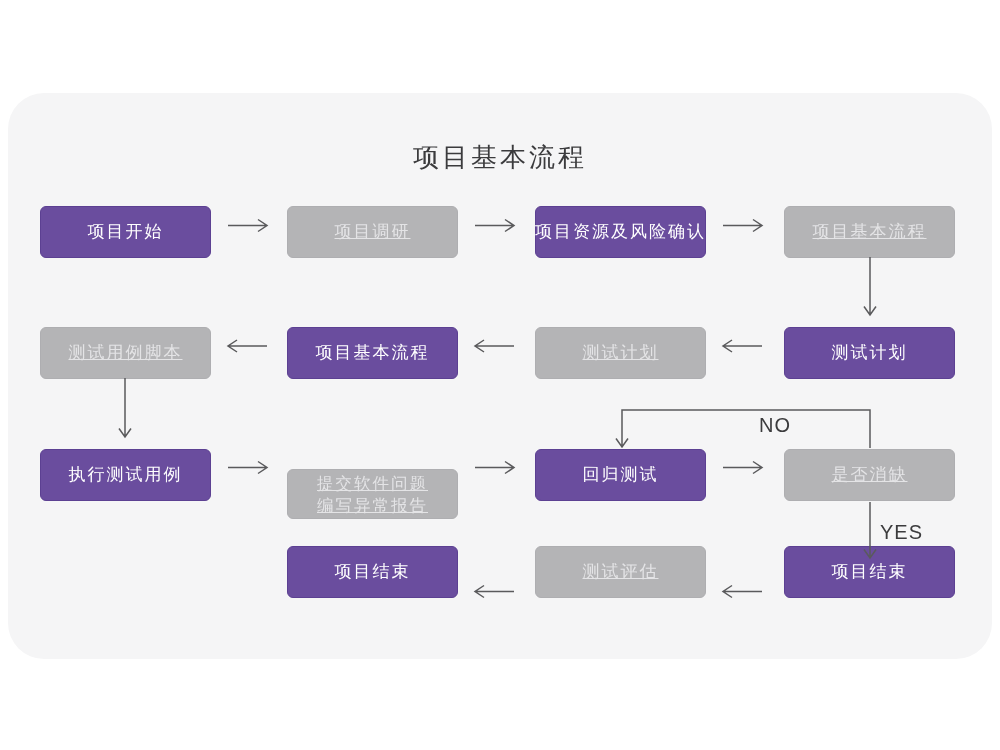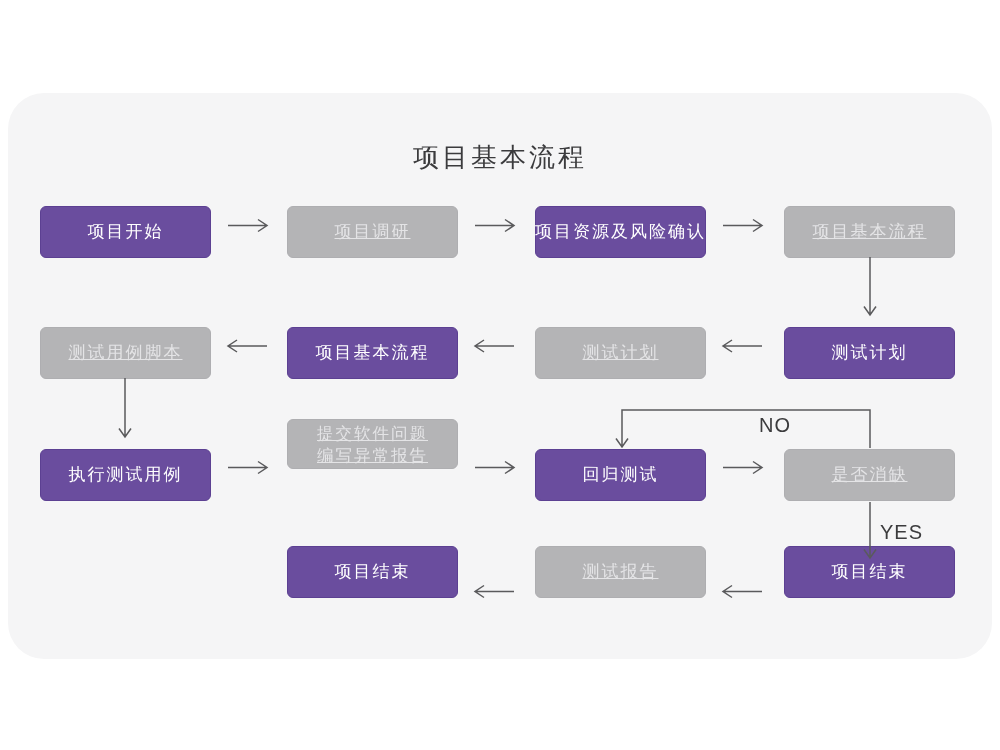--- a/index.html
+++ b/index.html
@@ -58,21 +58,21 @@
     color:var(--text-on-purple);
   }
   .node.gray{
     background:var(--node-gray);
     border:1px solid var(--gray-border);
     color:var(--text-on-gray);
     text-decoration:underline;
   }
   .c1{left:40px}.c2{left:287px}.c3{left:535px}.c4{left:784px}
   .r1{top:206px}.r2{top:327px}.r3{top:449px}.r4{top:546px}
-  .node.tall{top:419px;height:50px;font-size:16.5px;}
+  .node.tall{top:469px;height:50px;font-size:16.5px;}
   .edge-label{
     position:absolute;
     font-size:20px;
     letter-spacing:1px;
     color:var(--title-text);
     font-weight:400;
     text-align:right;
   }
   .no-label{left:701px;top:414px;width:90px;}
   .yes-label{left:880px;top:521px;}
@@ -107,21 +107,21 @@
 
 <div class="node purple r3 c1">执行测试用例</div>
 <div class="node gray tall c2">
   <span>提交软件问题</span>
   <span>编写异常报告</span>
 </div>
 <div class="node purple r3 c3">回归测试</div>
 <div class="node gray r3 c4">是否消缺</div>
 
 <div class="node purple r4 c4">项目结束</div>
-<div class="node gray r4 c3">测试报告</div>
+<div class="node gray r4 c3">测试评估</div>
 <div class="node purple r4 c2">项目结束</div>
 
 <div class="edge-label no-label">NO</div>
 <div class="edge-label yes-label">YES</div>
 
 <svg class="arrows" viewBox="0 0 1000 750" xmlns="http://www.w3.org/2000/svg">
 
   <path d="M228 225.5 H267 M258 219.5 L267 225.5 L258 231.5"></path>
   <path d="M475 225.5 H514 M505 219.5 L514 225.5 L505 231.5"></path>
   <path d="M723 225.5 H762 M753 219.5 L762 225.5 L753 231.5"></path>

